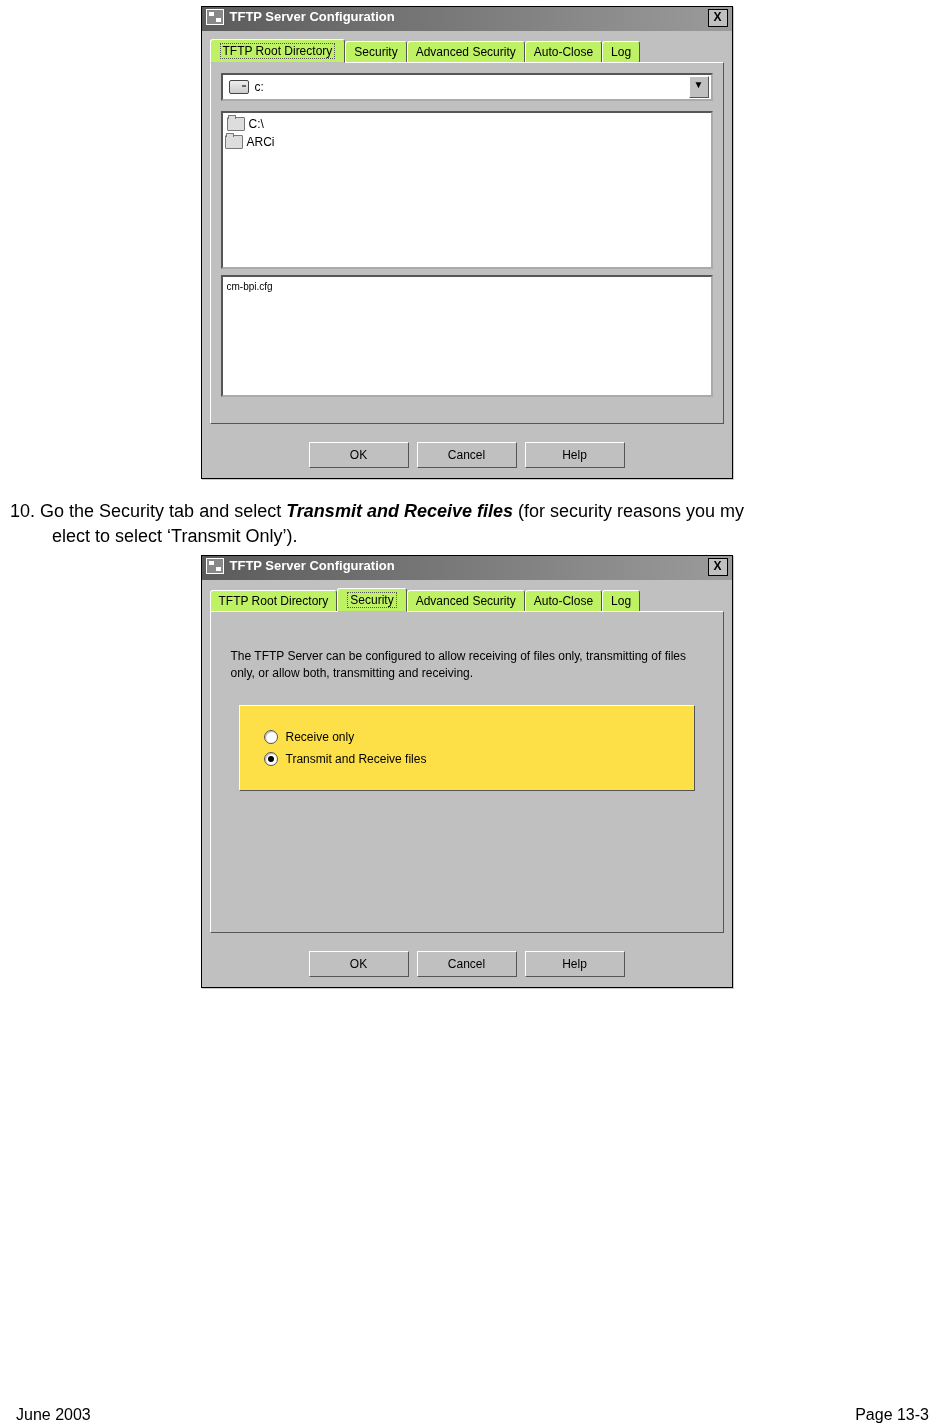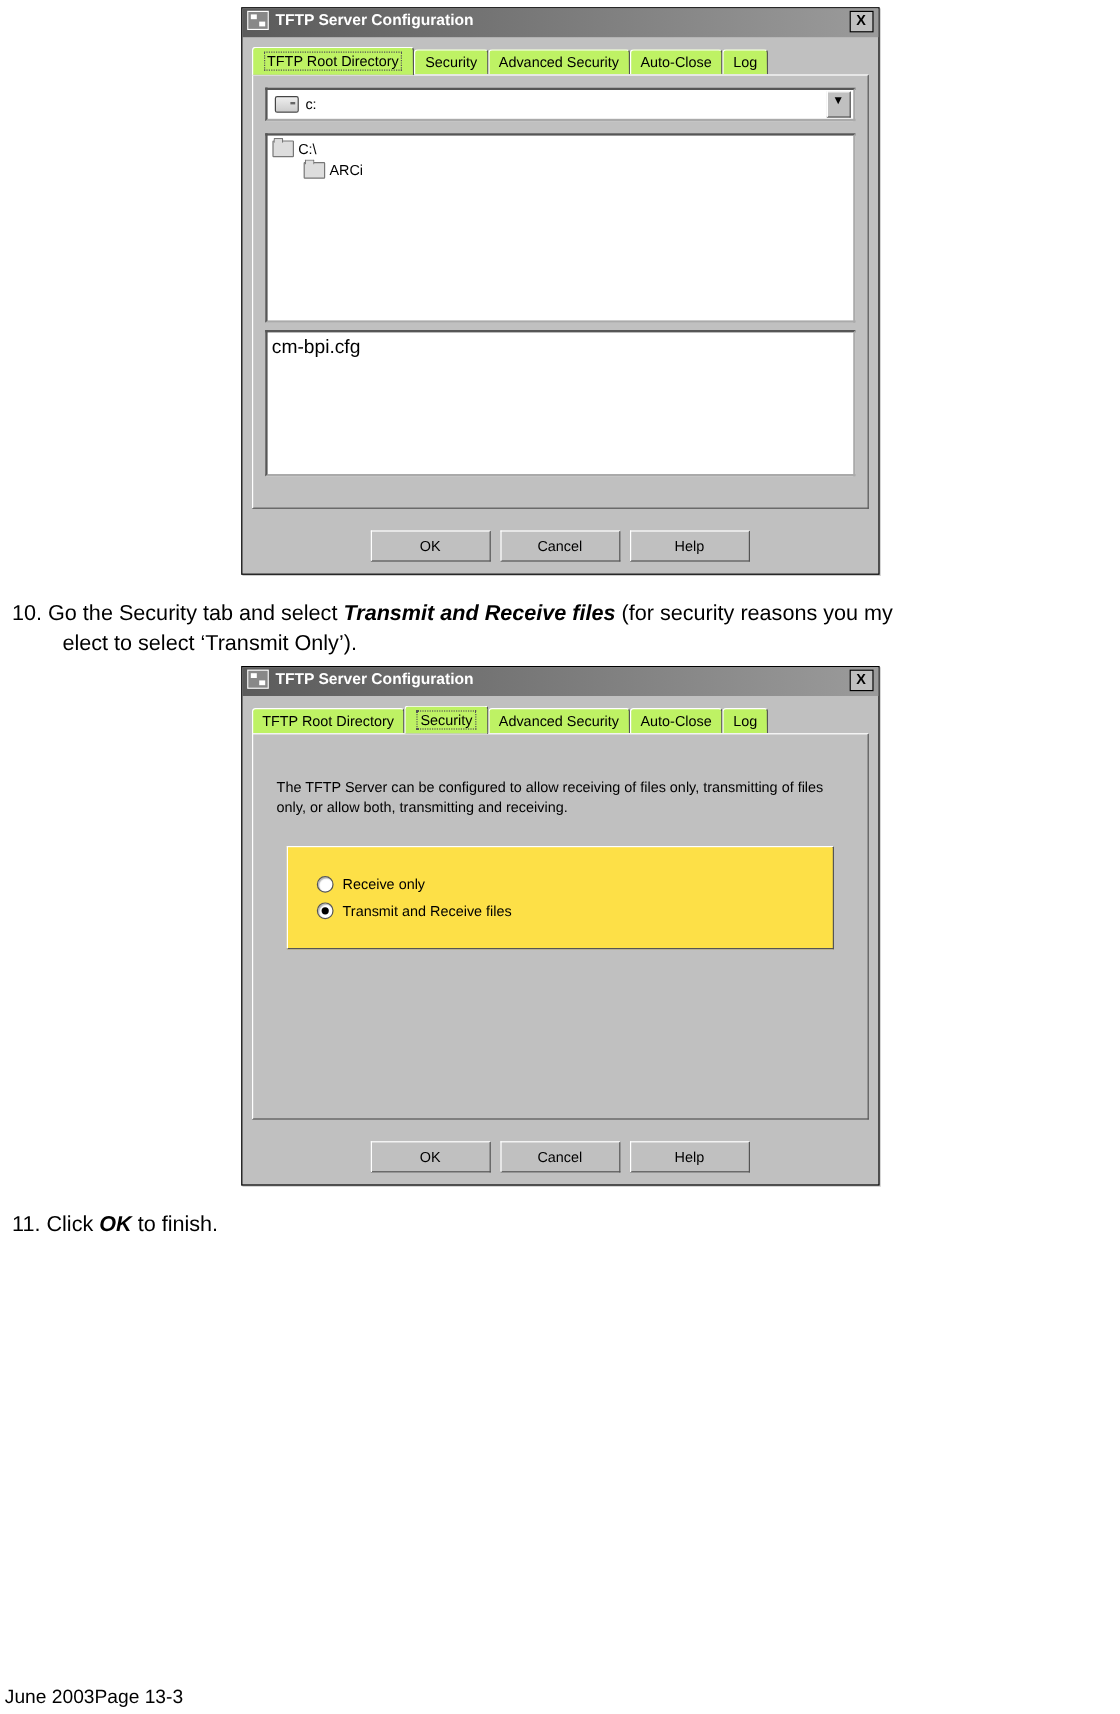--- a/index.html
+++ b/index.html
@@ -15,39 +15,39 @@
 .tab{background:#bef264;border:1px solid #888;border-bottom:none;font-size:12px;padding:3px 8px;margin-right:0;position:relative;border-top-left-radius:3px;border-top-right-radius:3px;border-right-color:#555;border-top-color:#fff;border-left-color:#fff;cursor:pointer}
 .tab.active{z-index:2;padding:4px 9px;border-bottom:1px solid #c0c0c0;margin-bottom:-1px}
 .tab .dotted{border:1px dotted #555;padding:0 2px}
 .panel{margin:0 8px 8px;border:1px solid #888;border-top-color:#fff;border-left-color:#fff;border-right-color:#555;border-bottom-color:#555;padding:10px;background:#c0c0c0;min-height:340px;position:relative}
 .drive-combo{display:flex;align-items:center;background:#fff;border:2px inset #aaa;height:24px;padding:0 2px 0 6px;margin-bottom:10px}
 .drive-icon{width:18px;height:12px;border:1px solid #444;border-radius:2px;margin-right:6px;background:linear-gradient(#eee,#ccc);position:relative}
 .drive-icon:after{content:"";position:absolute;right:2px;top:4px;width:4px;height:2px;background:#666}
 .drive-text{flex:1;font-size:12px}
 .combo-arrow{width:18px;height:20px;background:#c0c0c0;border:1px solid #888;border-top-color:#fff;border-left-color:#fff;border-right-color:#555;border-bottom-color:#555;text-align:center;line-height:16px;font-size:10px;cursor:pointer}
 .listbox{background:#fff;border:2px inset #aaa;height:150px;font-size:12px;padding:2px;overflow:hidden}
-.filesbox{background:#fff;border:2px inset #aaa;height:110px;font-size:16px;padding:4px;margin-top:6px}
+.filesbox{background:#fff;border:2px inset #aaa;height:110px;font-size:10px;padding:4px;margin-top:6px}
 .folder-row{display:flex;align-items:center;height:18px;padding-left:2px}
-.folder-row.indent1{padding-left:28px}
+.folder-row.indent1{padding-left:0}
 .folder-row.indent2{padding-left:30px}
 .folder-row.sel{background:#555;color:#fff}
 .folder-icon{width:16px;height:12px;margin-right:4px;background:#ddd;border:1px solid #777;border-radius:1px;position:relative}
 .folder-icon:before{content:"";position:absolute;left:0;top:-3px;width:6px;height:3px;background:#ddd;border:1px solid #777;border-bottom:none;border-radius:1px 1px 0 0}
 .folder-row.sel .folder-icon{background:#bbb;border-color:#333}
 .btn-row{display:flex;justify-content:center;gap:8px;padding:10px}
 .win-btn{width:100px;height:26px;background:#c0c0c0;border:1px solid #888;border-top-color:#fff;border-left-color:#fff;border-right-color:#555;border-bottom-color:#555;font-size:12px;cursor:pointer}
 .step{font-size:18px;line-height:1.4;margin:8px 0 0 0}
 .step .indent{margin-left:42px;display:block}
 .bolditalic{font-weight:bold;font-style:italic}
 .sec-text{font-size:12px;margin:26px 10px 24px 10px;line-height:1.35}
 .radio-group{border:1px solid #888;border-top-color:#fff;border-left-color:#fff;border-right-color:#555;border-bottom-color:#555;margin:0 18px;padding:20px 24px;background:#fde047}
 .radio-row{display:flex;align-items:center;font-size:12px;height:22px;cursor:pointer}
 .radio{width:12px;height:12px;border-radius:50%;border:1px solid #555;background:#fff;margin-right:8px;position:relative;box-shadow:inset 1px 1px 1px rgba(0,0,0,.3)}
 .radio.checked:after{content:"";position:absolute;left:3px;top:3px;width:6px;height:6px;border-radius:50%;background:#000}
-.footer{position:absolute;bottom:10px;left:0;right:0;display:flex;justify-content:flex-start;font-size:16px;padding:0 4px}
+.footer{position:absolute;bottom:10px;left:12px;right:0;display:flex;justify-content:space-between;font-size:16px;padding:0 4px}
 </style>
 </head>
 <body>
 
 <div class="page">
 
   <div class="dialog">
     <div class="titlebar">
       <span class="t-icon"></span>
       <span>TFTP Server Configuration</span>
@@ -120,21 +120,18 @@
         </div>
       </div>
     </div>
     <div class="btn-row">
       <button class="win-btn">OK</button>
       <button class="win-btn">Cancel</button>
       <button class="win-btn">Help</button>
     </div>
   </div>
 
-  <p class="step">
-    <span>11.</span> <span>Click </span><span class="bolditalic">OK</span><span> to finish.</span>
-  </p>
 
   <div class="footer">
     <span>June 2003</span>
     <span>Page 13-3</span>
   </div>
 </div>
 
 </body></html>

